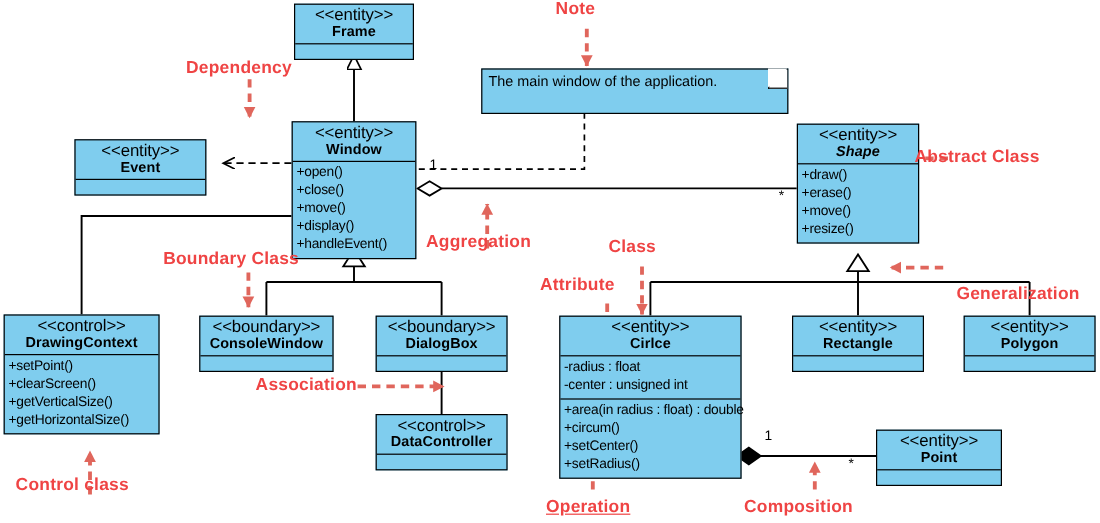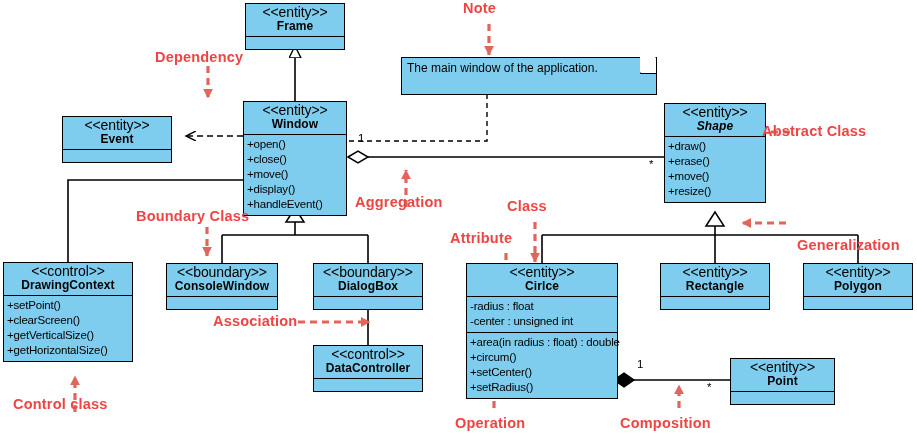--- a/index.html
+++ b/index.html
@@ -342,16 +342,16 @@
   <span class="annot" style="left:463px; top:0px;">Note</span>
   <span class="annot" style="left:155px; top:49px;">Dependency</span>
   <span class="annot" style="left:762px; top:123px;">Abstract Class</span>
   <span class="annot" style="left:355px; top:194px;">Aggregation</span>
   <span class="annot" style="left:136px; top:208px;">Boundary Class</span>
   <span class="annot" style="left:507px; top:198px;">Class</span>
   <span class="annot" style="left:450px; top:230px;">Attribute</span>
   <span class="annot" style="left:797px; top:213px;margin-top:24px;">Generalization</span>
   <span class="annot" style="left:165px; top:313px;margin-left:48px;">Association</span>
   <span class="annot" style="left:13px;  top:396px;">Control class</span>
-  <span class="annot" style="left:455px; top:415px;">Operation</span>
+  <span class="annot" style="left:455px; top:415px;text-decoration:underline;">Operation</span>
   <span class="annot" style="left:620px; top:415px;">Composition</span>
 
 </div>
 
 </body></html>

